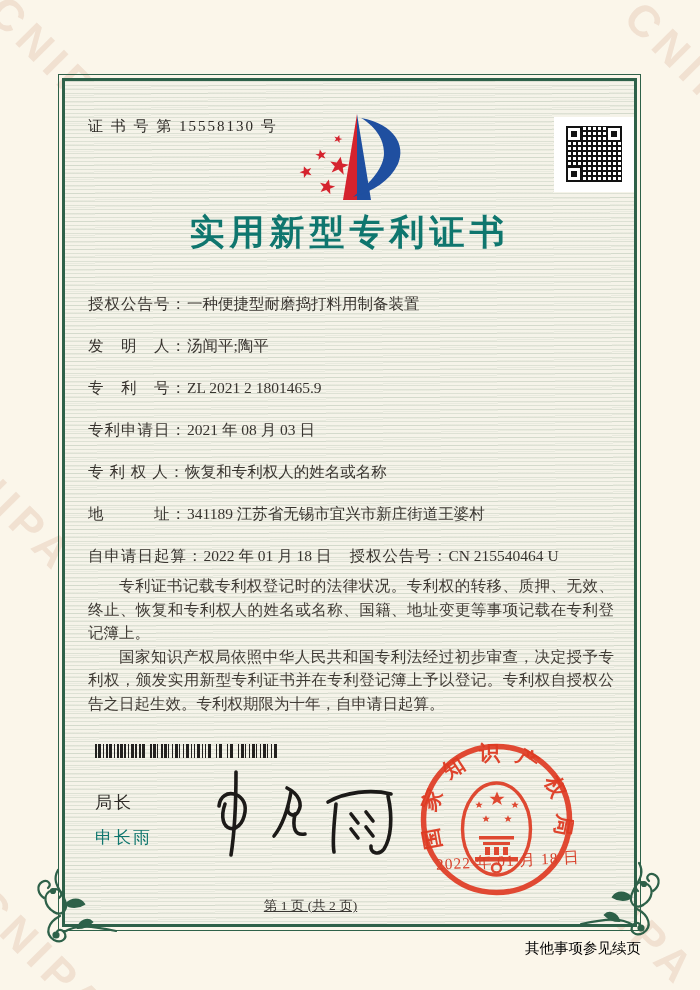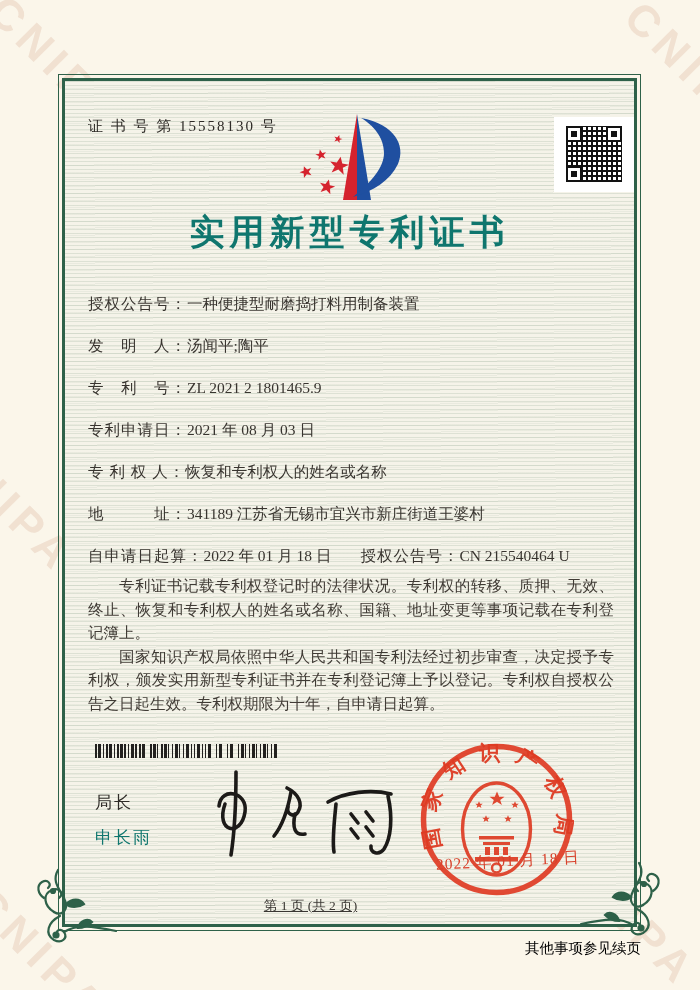--- a/index.html
+++ b/index.html
@@ -20,21 +20,21 @@
   .title{left:58px;top:209px;width:583px;text-align:center;font-size:35px;font-weight:bold;
          letter-spacing:5px;color:#0f766e;}
   .qr-box{left:554px;top:117px;width:80px;height:75px;background:#ffffff;}
   .qr-pattern{position:absolute;left:12px;top:9px;width:56px;height:56px;background-color:#fff;
       background-image:repeating-linear-gradient(90deg,#121212 0 2px,rgba(0,0,0,0) 2px 5px),
                        repeating-linear-gradient(0deg,#121212 0 2px,#ffffff 2px 5px);}
   .qr-finder{position:absolute;width:12px;height:12px;border:2px solid #121212;background:#fff;}
   .qr-finder span{position:absolute;left:3px;top:3px;width:6px;height:6px;background:#121212;}
   .field-row{left:88px;width:535px;font-size:15.5px;color:#38342f;white-space:nowrap;}
   .field-row .lbl{letter-spacing:1px;}
-  .grant-no{margin-left:29px;}
+  .grant-no{margin-left:18px;}
   .body-text{left:88px;top:574px;width:526px;font-size:15.5px;line-height:23.5px;
              text-align:justify;color:#403b35;}
   .body-text p{margin:0;text-indent:2em;}
   .barcode{left:95px;top:744px;width:186px;height:14px;
       background-image:repeating-linear-gradient(90deg,#23211f 0 1.5px,rgba(0,0,0,0) 1.5px 3px,
       #23211f 3px 6px,rgba(0,0,0,0) 6px 7.5px,#23211f 7.5px 8.5px,rgba(0,0,0,0) 8.5px 11px);}
   .signer-title{left:95px;top:791px;font-size:17px;letter-spacing:2px;color:#2e2b27;}
   .signer-name{left:95px;top:826px;font-size:17px;letter-spacing:2px;color:#0f766e;}
   .seal-date{left:436px;top:851px;font-size:15.5px;color:#d8402a;letter-spacing:1px;
              transform:rotate(-3deg);white-space:nowrap;}

